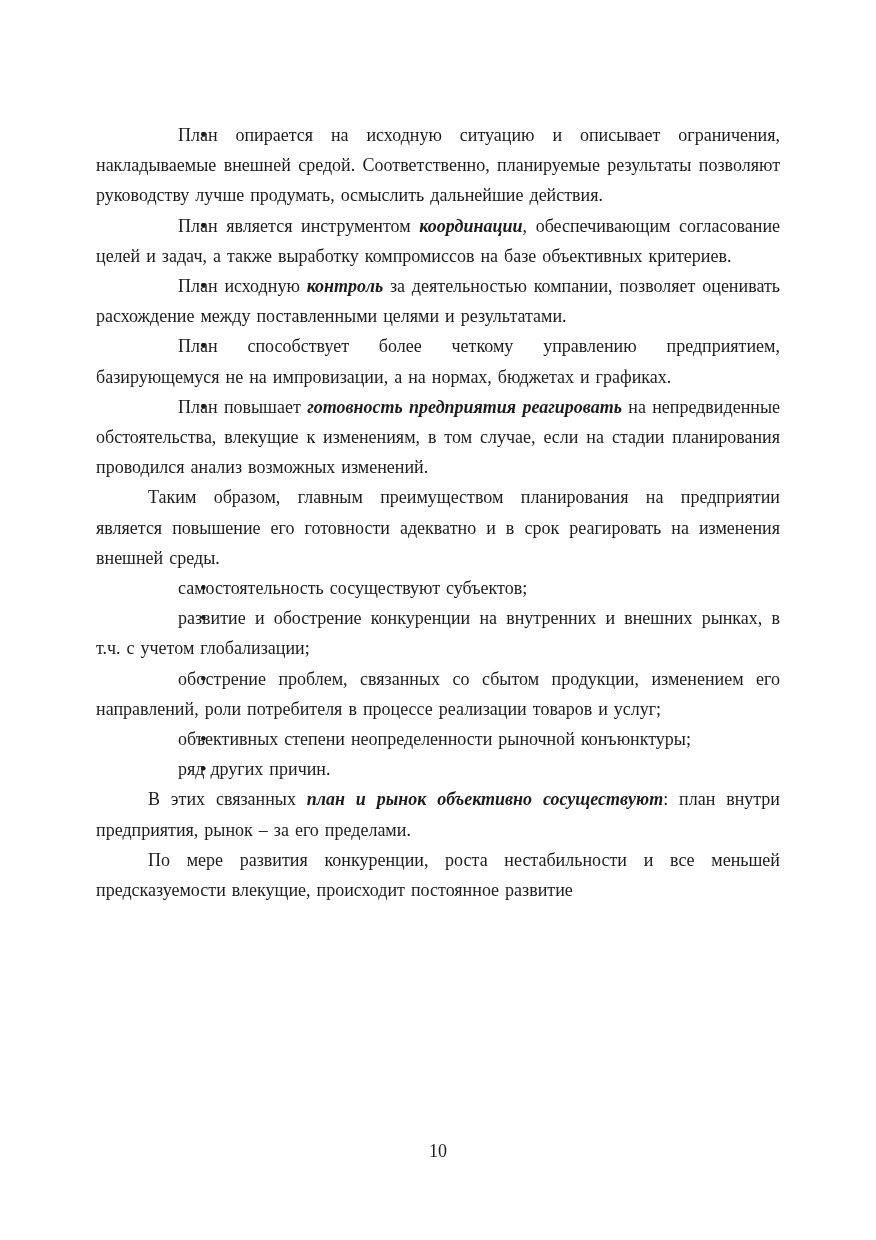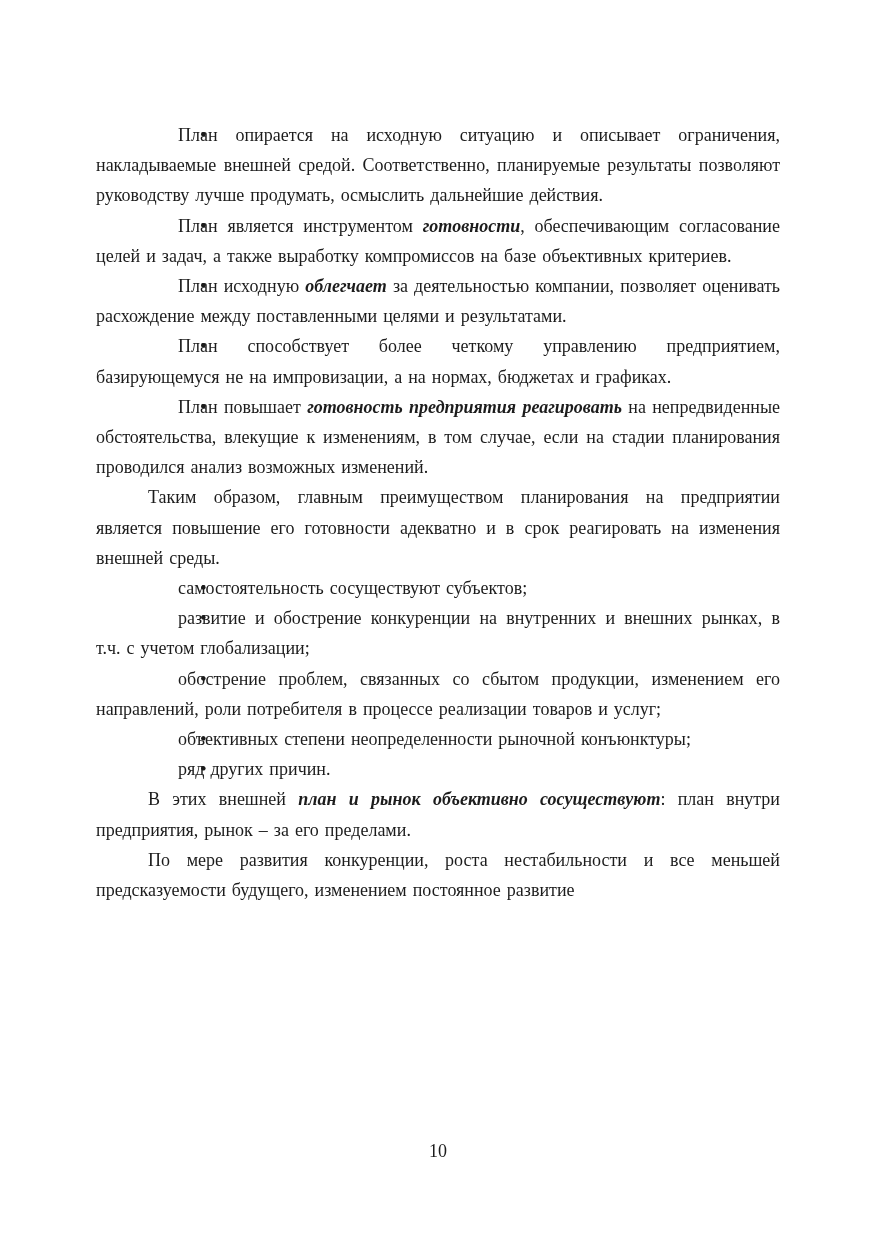--- a/index.html
+++ b/index.html
@@ -46,27 +46,27 @@
     font-size: 18px;
     color: #1c1c1c;
   }
 </style>
 </head>
 <body>
 
 <div class="page">
   <div class="content">
       <p><span class="bullet-marker">•</span><span>План опирается на исходную ситуацию и описывает ограничения, накладываемые внешней средой. Соответственно, планируемые результаты позволяют руководству лучше продумать, осмыслить дальнейшие действия.</span></p>
-      <p><span class="bullet-marker">•</span><span>План является инструментом </span><span class="bi">готовности</span><span>, обеспечивающим согласование целей и задач, а также выработку компромиссов на базе объективных критериев.</span></p>
-      <p><span class="bullet-marker">•</span><span>План исходную </span><span class="bi">облегчает</span><span> за деятельностью компании, позволяет оценивать расхождение между поставленными целями и результатами.</span></p>
+      <p><span class="bullet-marker">•</span><span>План является инструментом </span><span class="bi">координации</span><span>, обеспечивающим согласование целей и задач, а также выработку компромиссов на базе объективных критериев.</span></p>
+      <p><span class="bullet-marker">•</span><span>План исходную </span><span class="bi">контроль</span><span> за деятельностью компании, позволяет оценивать расхождение между поставленными целями и результатами.</span></p>
       <p><span class="bullet-marker">•</span><span>План способствует более четкому управлению предприятием, базирующемуся не на импровизации, а на нормах, бюджетах и графиках.</span></p>
       <p><span class="bullet-marker">•</span><span>План повышает </span><span class="bi">готовность предприятия реагировать</span><span> на непредвиденные обстоятельства, влекущие к изменениям, в том случае, если на стадии планирования проводился анализ возможных изменений.</span></p>
       <p><span>Таким образом, главным преимуществом планирования на предприятии является повышение его готовности адекватно и в срок реагировать на изменения внешней среды.</span></p>
       <p><span class="bullet-marker">•</span><span>самостоятельность сосуществуют субъектов;</span></p>
       <p><span class="bullet-marker">•</span><span>развитие и обострение конкуренции на внутренних и внешних рынках, в т.ч. с учетом глобализации;</span></p>
       <p><span class="bullet-marker">•</span><span>обострение проблем, связанных со сбытом продукции, изменением его направлений, роли потребителя в процессе реализации товаров и услуг;</span></p>
       <p><span class="bullet-marker">•</span><span>объективных степени неопределенности рыночной конъюнктуры;</span></p>
       <p><span class="bullet-marker">•</span><span>ряд других причин.</span></p>
-      <p><span>В этих внешней </span><span class="bi">план и рынок объективно сосуществуют</span><span>: план внутри предприятия, рынок – за его пределами.</span></p>
-      <p><span>По мере развития конкуренции, роста нестабильности и все меньшей предсказуемости будущего, изменением постоянное развитие</span></p>
+      <p><span>В этих связанных </span><span class="bi">план и рынок объективно сосуществуют</span><span>: план внутри предприятия, рынок – за его пределами.</span></p>
+      <p><span>По мере развития конкуренции, роста нестабильности и все меньшей предсказуемости влекущие, происходит постоянное развитие</span></p>
     </div>
   <div class="page-number">10</div>
 </div>
 
 </body></html>

